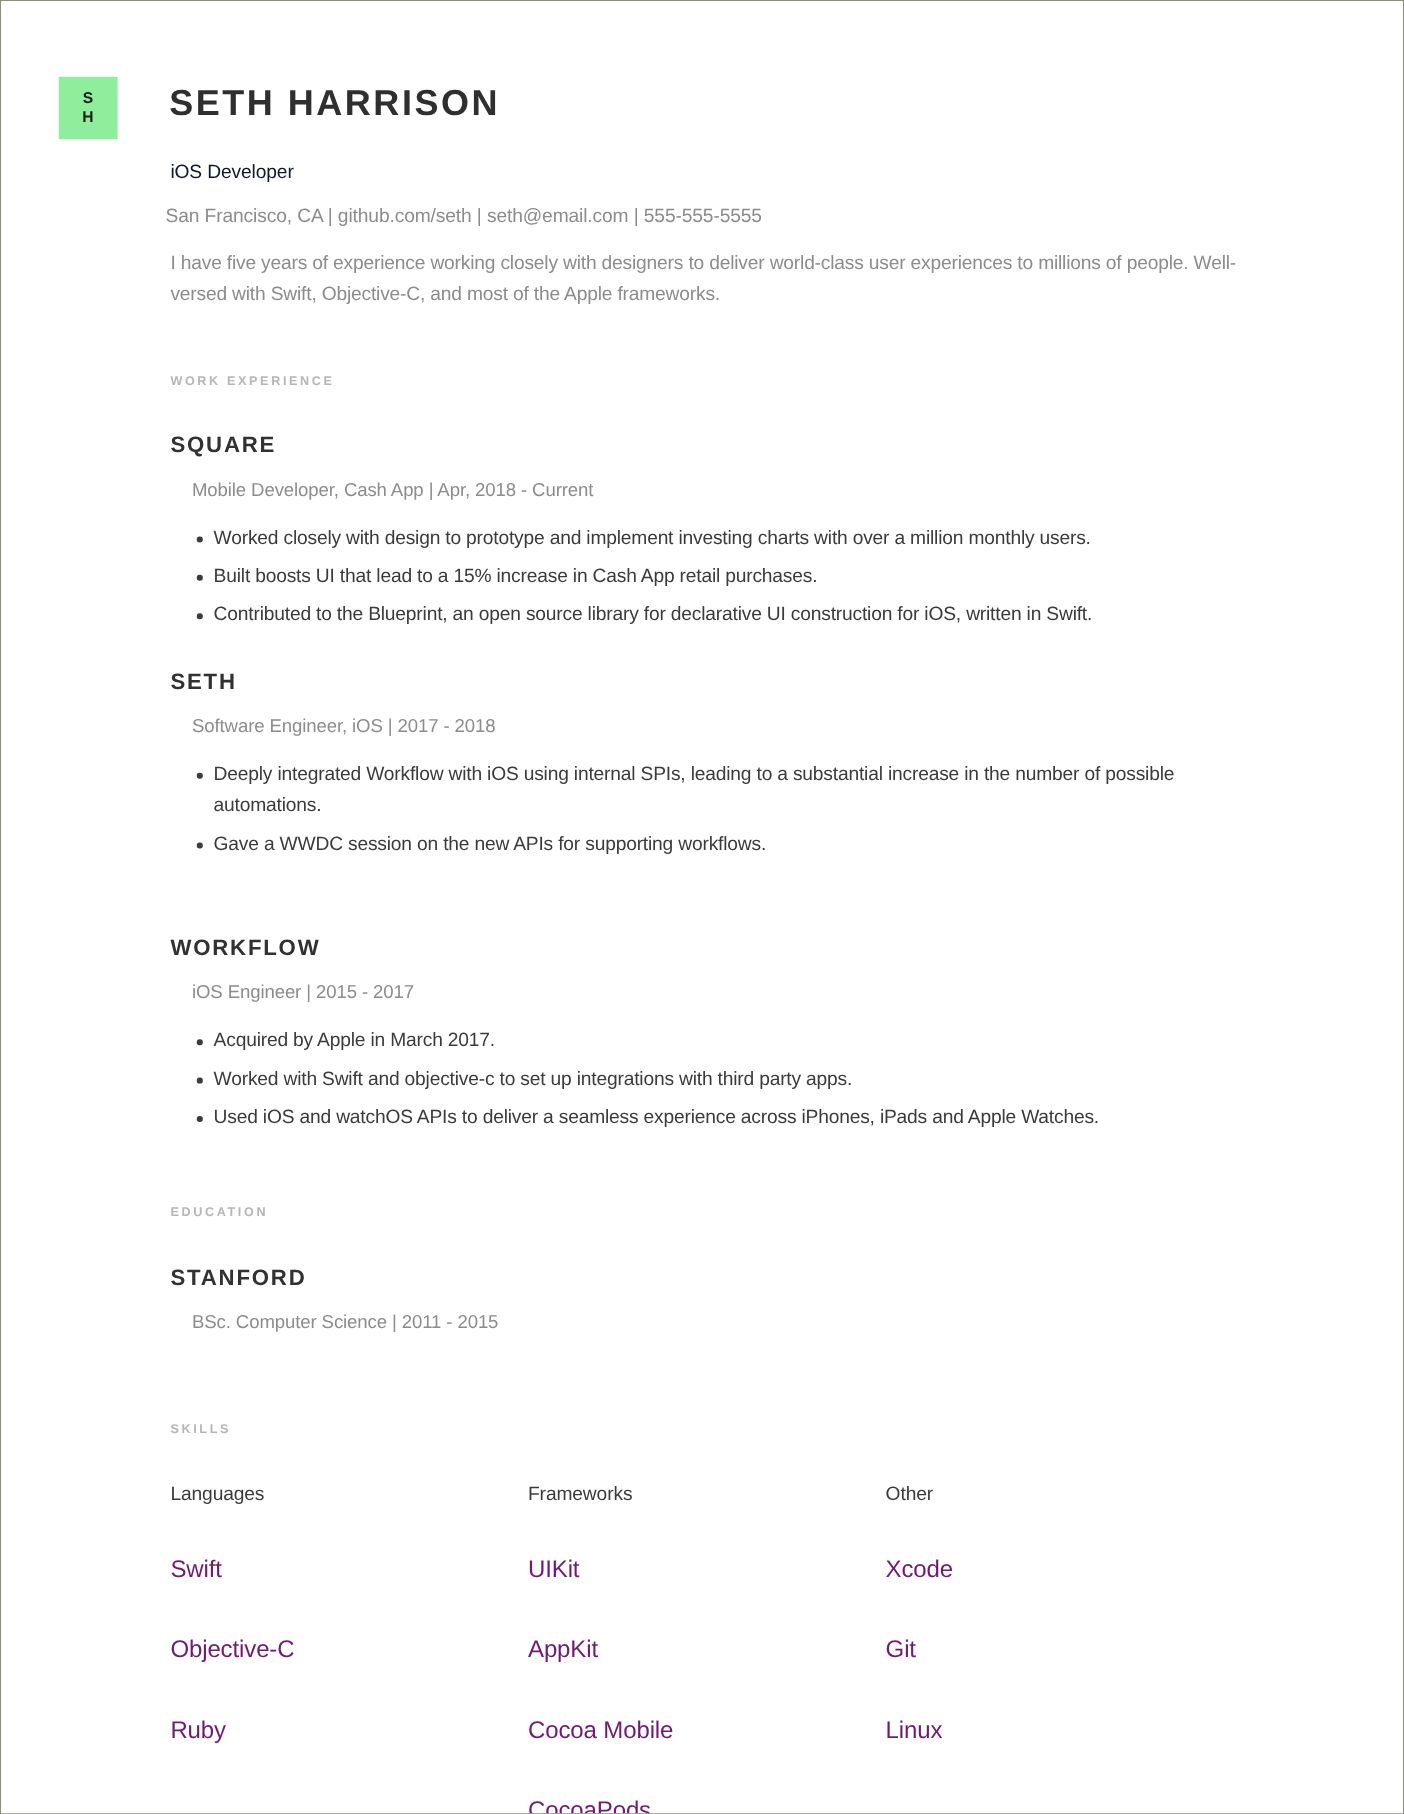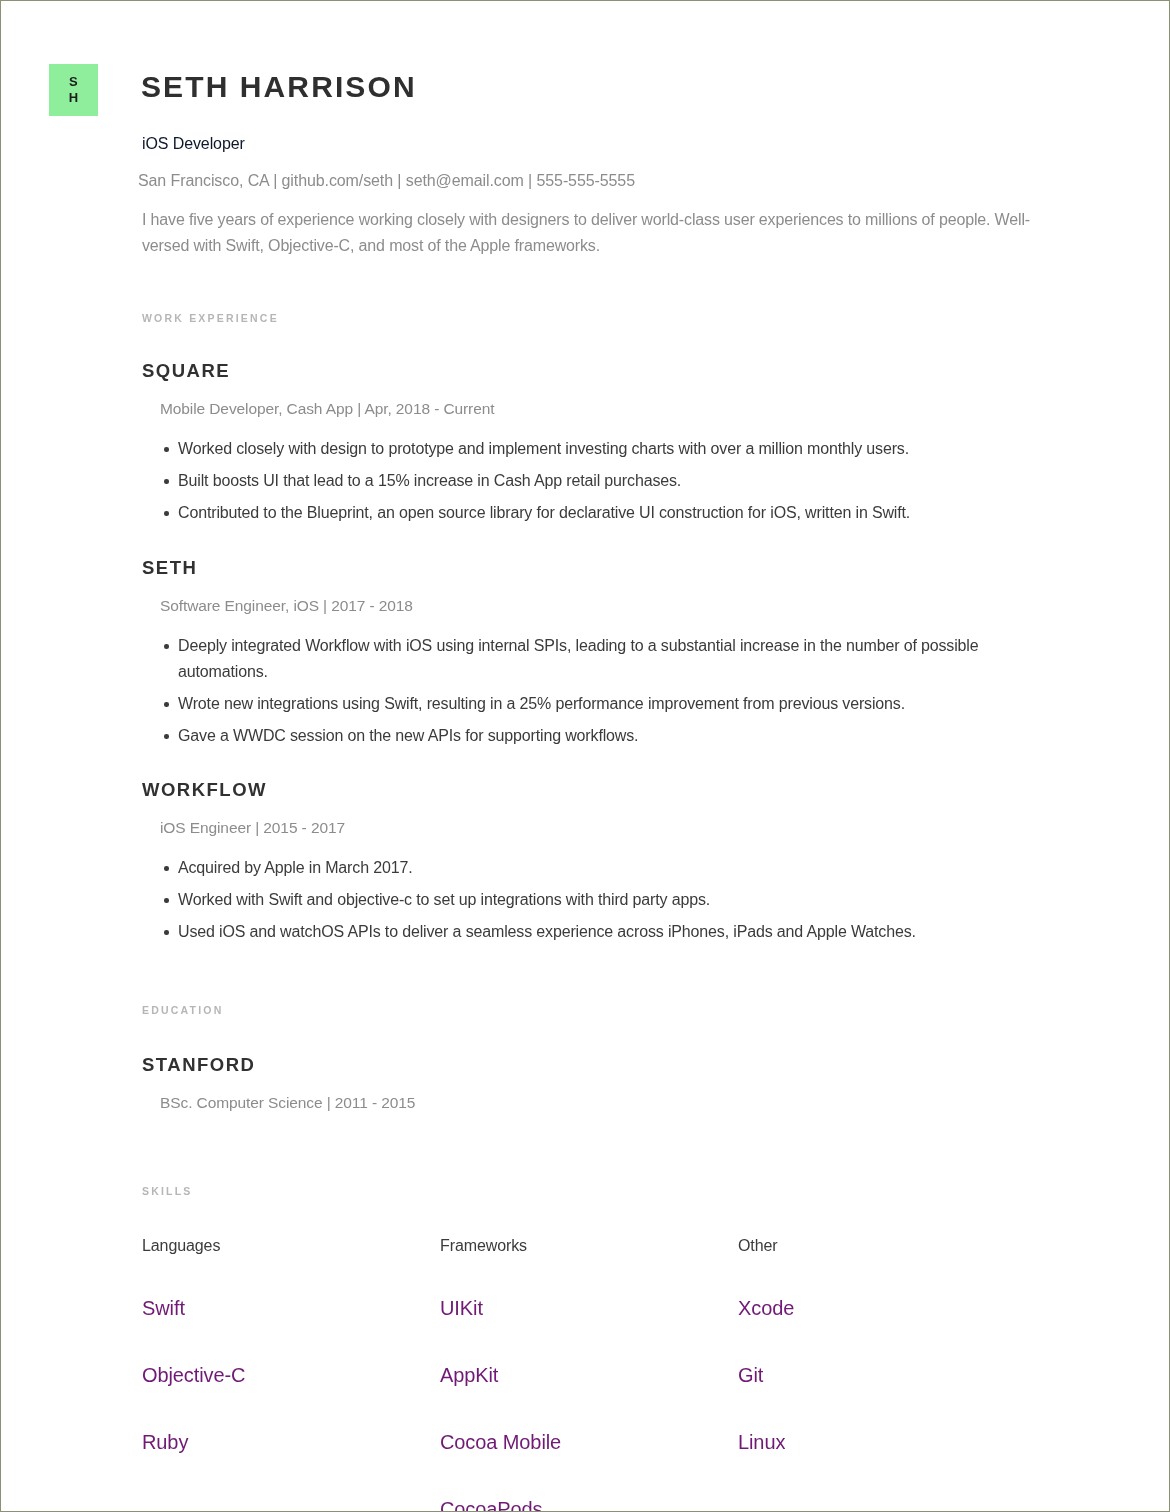--- a/index.html
+++ b/index.html
@@ -220,21 +220,20 @@
         <li>Built boosts UI that lead to a 15% increase in Cash App retail purchases.</li>
         <li>Contributed to the Blueprint, an open source library for declarative UI construction for iOS, written in Swift.</li>
       </ul>
     </div>
 
     <div class="entry" style="top:553px;">
       <div class="entry-company">SETH</div>
       <div class="entry-meta">Software Engineer, iOS | 2017 - 2018</div>
       <ul class="bullets">
         <li>Deeply integrated Workflow with iOS using internal SPIs, leading to a substantial increase in the number of possible automations.</li>
-        <li>Wrote new integrations using Swift, resulting in a 25% performance improvement from previous versions.</li>
         <li>Gave a WWDC session on the new APIs for supporting workflows.</li>
       </ul>
     </div>
 
     <div class="entry" style="top:775px;">
       <div class="entry-company">WORKFLOW</div>
       <div class="entry-meta">iOS Engineer | 2015 - 2017</div>
       <ul class="bullets">
         <li>Acquired by Apple in March 2017.</li>
         <li>Worked with Swift and objective-c to set up integrations with third party apps.</li>

